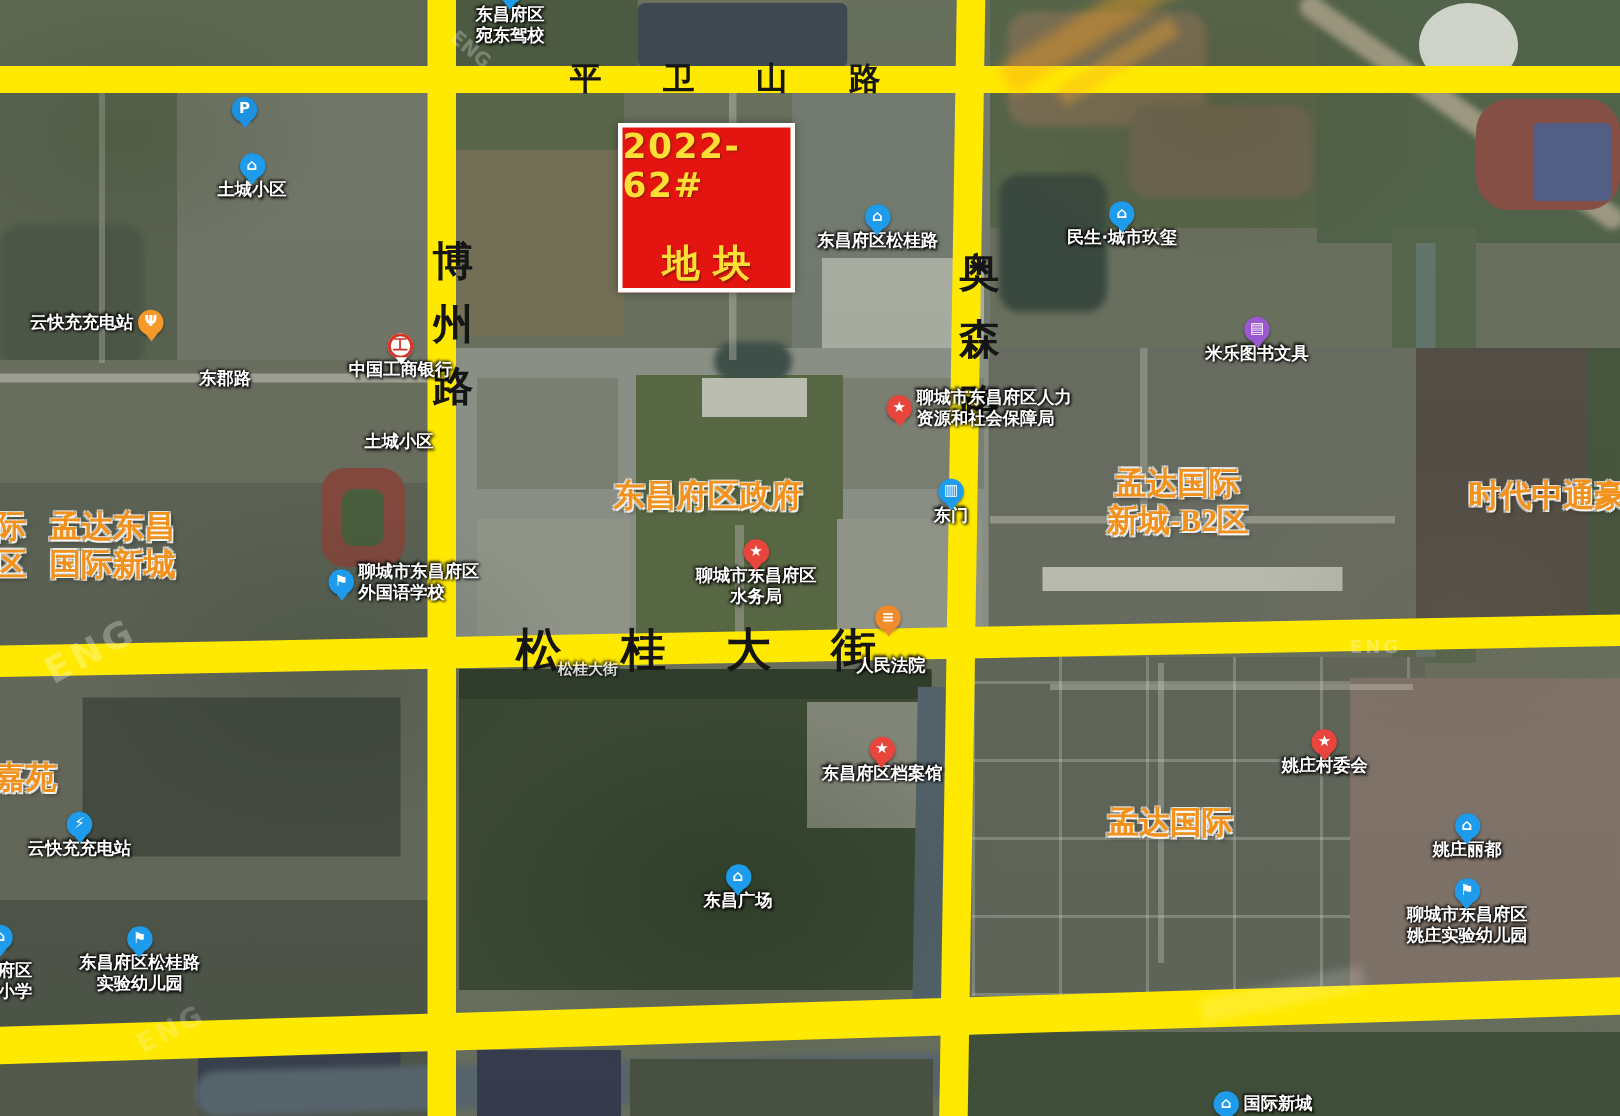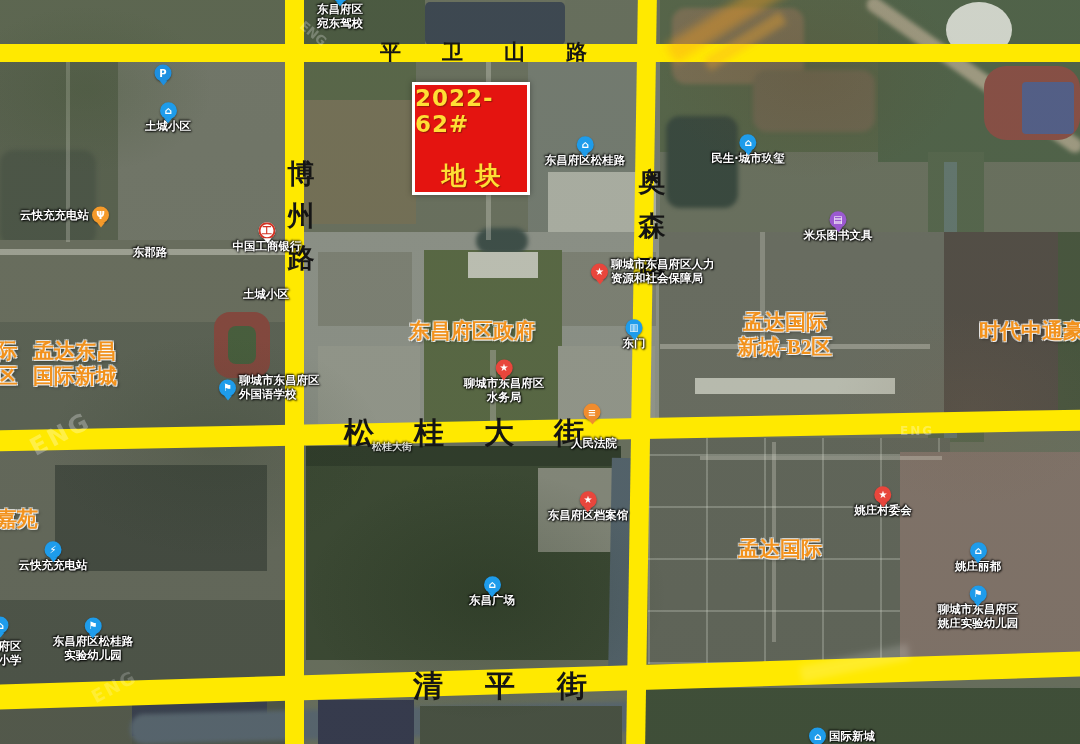--- a/index.html
+++ b/index.html
@@ -152,21 +152,20 @@
   <div id="mottle"></div>
 
   <div class="road" id="road-h-pws"></div>
   <div class="road" id="road-h-sg"></div>
   <div class="road" id="road-h-qp"></div>
   <div class="road" id="road-v-bz"></div>
   <div class="road" id="road-v-as"></div>
 
   <div class="road-label" id="road-label-pws">平卫山路</div>
   <div class="road-label" id="road-label-sg">松桂大街</div>
-  <div class="road-label" id="road-label-qp">清平街</div>
   <div class="road-label road-label-v" id="road-label-bz">博州路</div>
   <div class="road-label road-label-v" id="road-label-as">奥森路</div>
 
   <div id="parcel">
     <div class="l1">2022-62#</div>
     <div class="l2">地块</div>
   </div>
 
   <div id="poi-layer">
       <div class="poi pos-below" style="left: 163px; top: 73px;">

